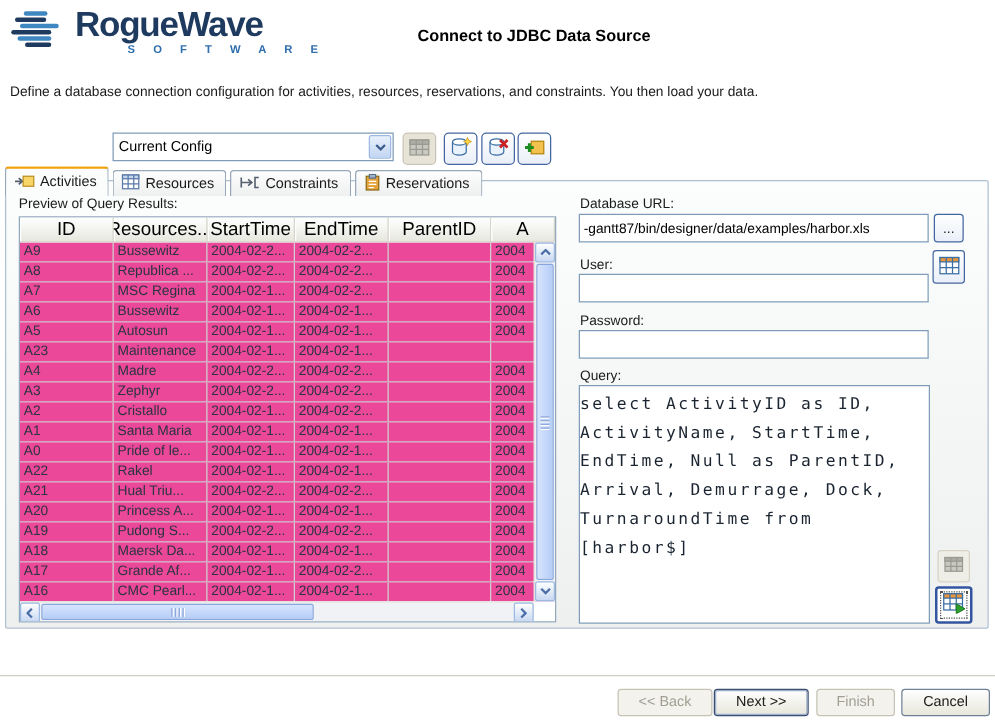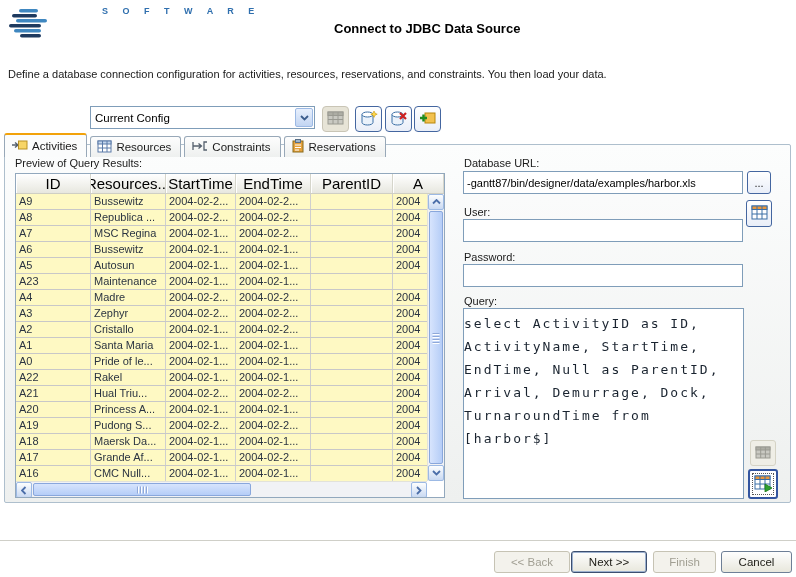--- a/index.html
+++ b/index.html
@@ -43,21 +43,21 @@
   .preview-label { position:absolute; left:10px; top:12px; }
 
   
   .tbl { position:absolute; left:10px; top:28px; width:430px; height:325px;
     border:1px solid #92a8bd; background:#fff; overflow:hidden; }
   .thead { display:flex; height:20px; background:linear-gradient(180deg,#ffffff,#e7e7df);
     border-bottom:1px solid #cfcfc4; }
   .th { display:flex; align-items:center; justify-content:center; font-size:15px; color:#000;
     border-right:1px solid #d5d5cb; box-shadow:inset 1px 0 0 #ffffff; overflow:hidden; white-space:nowrap; }
   .tbody { height:287px; overflow:hidden; }
-  .trow { display:flex; height:16px; border-bottom:1px solid #c8c8c8; background:#fef9c3; }
+  .trow { display:flex; height:16px; border-bottom:1px solid #c8c8c8; background:#ec4899; }
   .td { padding:1px 2px 0 3px; font-size:11px; color:#2b3442; border-right:1px solid #cfcfcf;
     overflow:hidden; white-space:nowrap; }
   .c0{width:75px;} .c1{width:75px;} .c2{width:70px;} .c3{width:75px;} .c4{width:82px;} .c5{flex:1;}
 
   
   .vscroll { position:absolute; top:20px; right:0; bottom:16px; width:17px; background:#f1f2f5; border-left:1px solid #e2e2da; }
   .hscroll { position:absolute; left:0; bottom:0; height:16px; right:17px; background:#f1f2f5; border-top:1px solid #e2e2da; }
   .sc-btn { position:absolute; width:16px; height:16px; border:1px solid #9cb9e4; border-radius:2px;
     background:linear-gradient(180deg,#fdfefe,#c9d9f2); display:flex; align-items:center; justify-content:center; }
   .sc-btn.up{top:0; left:0;} .sc-btn.down{bottom:0; left:0;}
@@ -104,20 +104,21 @@
     <svg width="48" height="40" viewBox="0 0 48 40">
       <rect x="11" y="3" width="19" height="3.6" rx="1.8" fill="#3f87c0"></rect>
       <rect x="4" y="8" width="25" height="3.6" rx="1.8" fill="#1e3a5f"></rect>
       <rect x="8" y="13" width="31" height="3.6" rx="1.8" fill="#3f87c0"></rect>
       <rect x="1" y="18" width="32" height="3.6" rx="1.8" fill="#1e3a5f"></rect>
       <rect x="6" y="23" width="27" height="3.6" rx="1.8" fill="#3f87c0"></rect>
       <rect x="12" y="28" width="21" height="3.6" rx="1.8" fill="#1e3a5f"></rect>
     </svg>
   </span>
   <span class="logo-text">
+    <div class="brand">RogueWave</div>
     <div class="brand-sub">S O F T W A R E</div>
   </span>
 </div>
 <div class="page-title">Connect to JDBC Data Source</div>
 <div class="description">Define a database connection configuration for activities, resources, reservations, and constraints. You then load your data.</div>
 
 <div class="config-label">Configuration:</div>
 <div class="combo">
   <span class="combo-value">Current Config</span>
   <span class="combo-btn">
@@ -354,21 +355,21 @@
         <div class="trow">
           <div class="td c0">A17</div>
           <div class="td c1">Grande Af...</div>
           <div class="td c2">2004-02-1...</div>
           <div class="td c3">2004-02-2...</div>
           <div class="td c4"></div>
           <div class="td c5">2004</div>
         </div>
         <div class="trow">
           <div class="td c0">A16</div>
-          <div class="td c1">CMC Null...</div>
+          <div class="td c1">CMC Pearl...</div>
           <div class="td c2">2004-02-1...</div>
           <div class="td c3">2004-02-1...</div>
           <div class="td c4"></div>
           <div class="td c5">2004</div>
         </div>
       </div>
 
     <div class="vscroll">
       <div class="sc-btn up">
         <svg width="9" height="6" viewBox="0 0 9 6">

